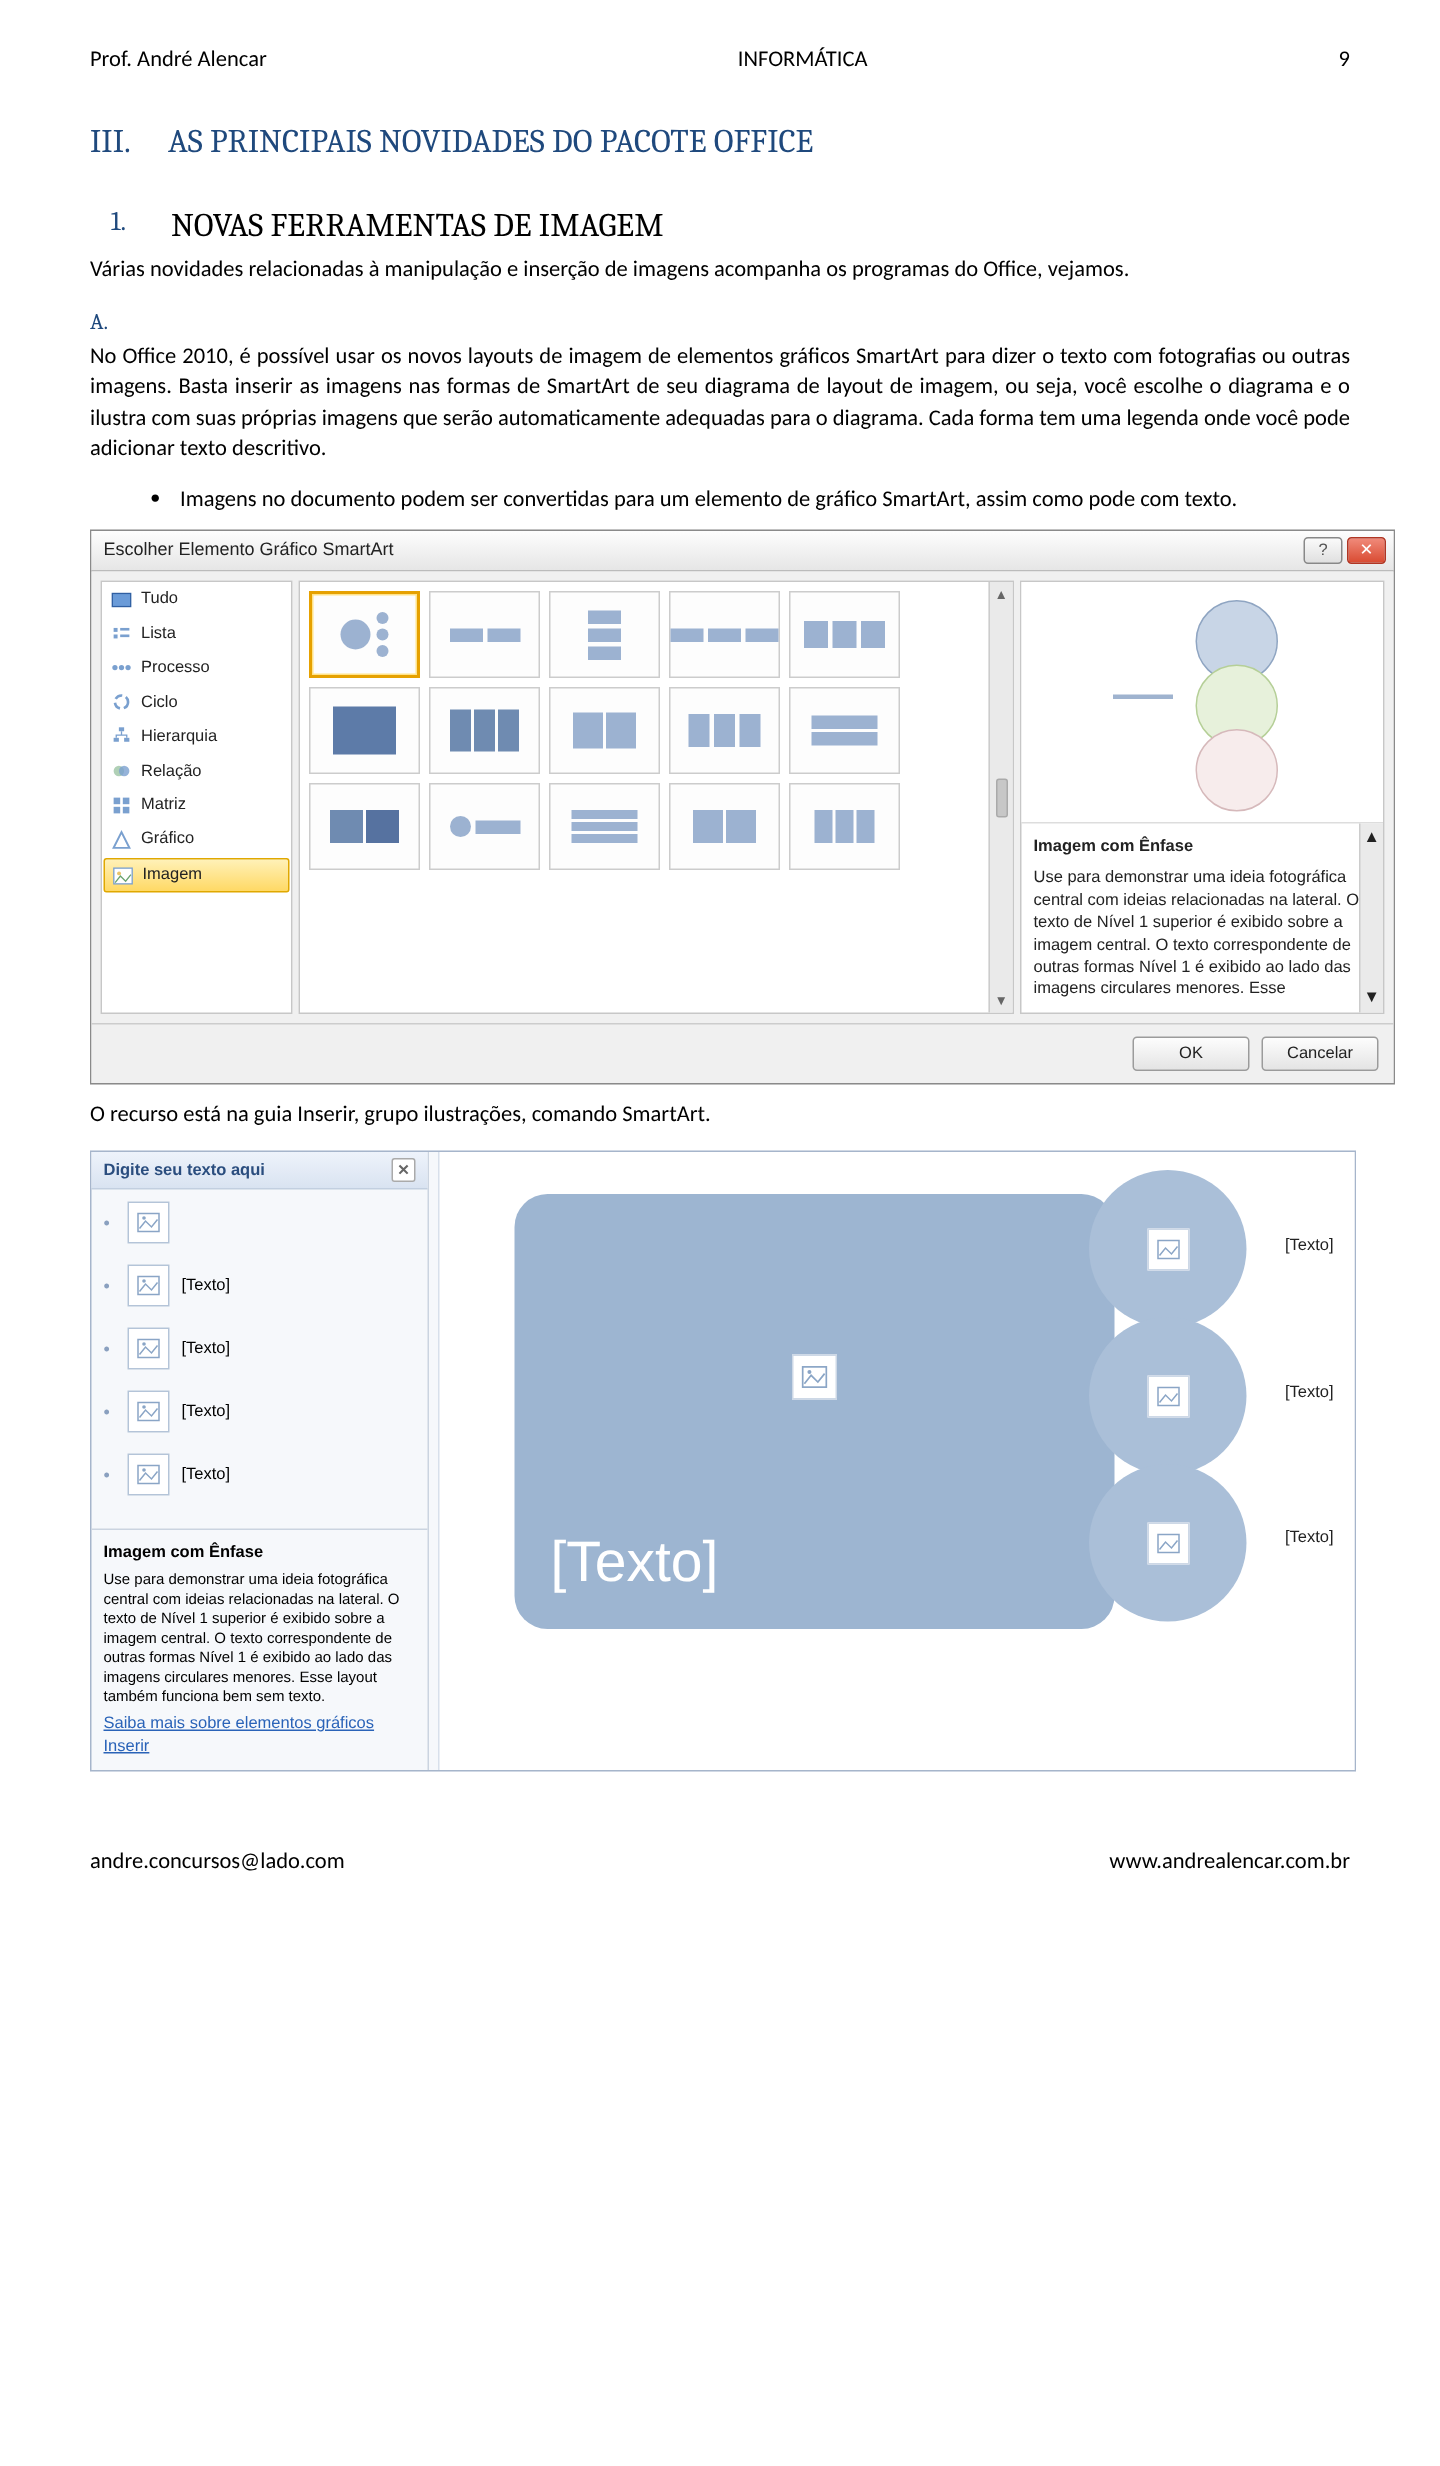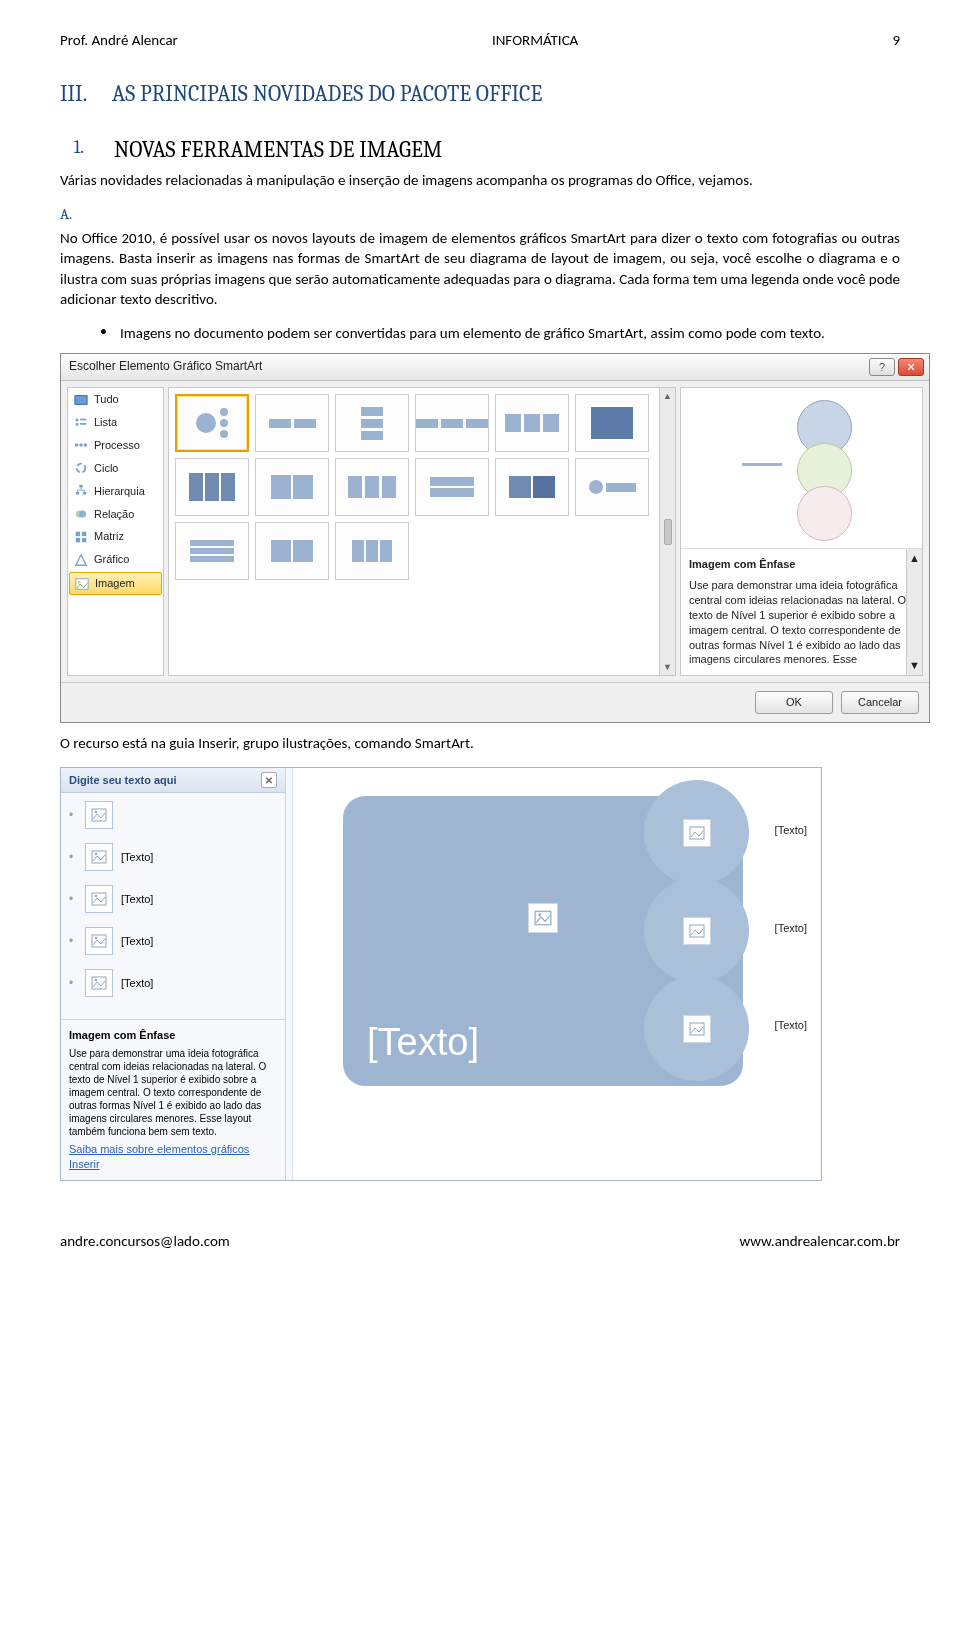--- a/index.html
+++ b/index.html
@@ -52,21 +52,21 @@
     background: linear-gradient(#fdfdfd,#e6e6e6);
     border-bottom:1px solid #bbb;
     padding:4px 5px 4px 8px;
     font-size:12px;
   }
   .win-btns { display:flex; gap:3px;}
   .win-btn { width:26px; height:18px; border:1px solid #888; border-radius:3px; display:flex;align-items:center;justify-content:center;font-size:11px;}
   .close-btn { background: linear-gradient(#f08a7a,#d94b32); color:#fff; border-color:#b03523;}
   .help-btn { background: linear-gradient(#fafafa,#e0e0e0); color:#555;}
   .dialog-body { display:flex; padding:6px; gap:4px; background:#f0f0f0;}
-  .side-list { width:97px; border:1px solid #c7c7c7; background:#fff; display:flex; flex-direction:column;}
+  .side-list { width:128px; border:1px solid #c7c7c7; background:#fff; display:flex; flex-direction:column;}
   .side-item { padding:4px 6px; display:flex; align-items:center; gap:6px; cursor:default;}
   .side-item.selected { background: linear-gradient(#fff1b8,#ffd965); border:1px solid #e0a800; border-radius:2px; margin:1px; padding:3px 5px;}
   .side-icon { width:14px; height:14px; display:inline-flex; align-items:center; justify-content:center;}
   .gallery { flex:1; border:1px solid #c7c7c7; background:#fff; display:flex; position:relative;}
   .gallery-grid { flex:1; padding:6px; display:flex; flex-wrap:wrap; gap:6px; align-content:flex-start;}
   .thumb { width:74px; height:58px; border:1px solid #ccc; background:#fdfdfd; display:flex; align-items:center; justify-content:center; flex-direction:column; gap:2px; position:relative;}
   .thumb.sel { border:2px solid #e6a100; box-shadow:0 0 0 1px #ffe38a inset;}
   .sb { width:16px; background:#eaeaea; border-left:1px solid #ccc; display:flex; flex-direction:column; justify-content:space-between; align-items:center; padding:2px 0;}
   .sb .arrow { font-size:9px; color:#666;}
   .sb .thumb-bar { width:8px; height:26px; background:#c7c7c7; border:1px solid #aaa; border-radius:2px;}
@@ -86,21 +86,21 @@
   .c1{top:2px;background:#c8d5e6;border:1px solid #8fa5c2;}
   .c2{top:45px;background:#e7f1db;border:1px solid #b5cf97;}
   .c3{top:88px;background:#f7ecec;border:1px solid #d6b9bb;}
 
   
   .mini-circle{width:14px;height:14px;border-radius:50%;background:#9cb2d1;display:inline-block;}
   .mini-rect{width:22px;height:9px;background:#9cb2d1;display:inline-block;}
   .mini-sq{width:22px;height:22px;background:#6f8bb1;display:inline-block;}
 
   
-  .panel2 { display:flex; gap:6px; width:762px; border:1px solid #a6b5cb; background:#f6f8fb; font-family:"Segoe UI",Tahoma,sans-serif; font-size:11px;}
+  .panel2 { display:flex; gap:6px; width:844px; border:1px solid #a6b5cb; background:#f6f8fb; font-family:"Segoe UI",Tahoma,sans-serif; font-size:11px;}
   .textpane { width:225px; border-right:1px solid #cbd4e0; display:flex; flex-direction:column;}
   .tp-head { background:linear-gradient(#eef3fb,#d9e3f1); padding:4px 8px; display:flex; justify-content:space-between; align-items:center; color:#2a4d7e; font-weight:bold; border-bottom:1px solid #c2cfe0;}
   .tp-head .x { width:16px;height:16px;border:1px solid #aaa;border-radius:2px;display:flex;align-items:center;justify-content:center;background:#fff;font-size:10px;color:#666;}
   .tp-body { flex:1; padding:8px;}
   .tp-item { display:flex; align-items:center; gap:8px; margin-bottom:14px;}
   .tp-item .dot{color:#8aa0bf; font-size:12px; width:8px;}
   .tp-item .pic{width:28px;height:28px;background:#fff;border:1px solid #b4c4d8;display:flex;align-items:center;justify-content:center;}
   .tp-item .pic svg{width:16px;height:16px;}
   .tp-foot { border-top:1px solid #cbd4e0; padding:8px;}
   .tp-foot .ft-title{font-weight:bold; margin-bottom:4px;}

